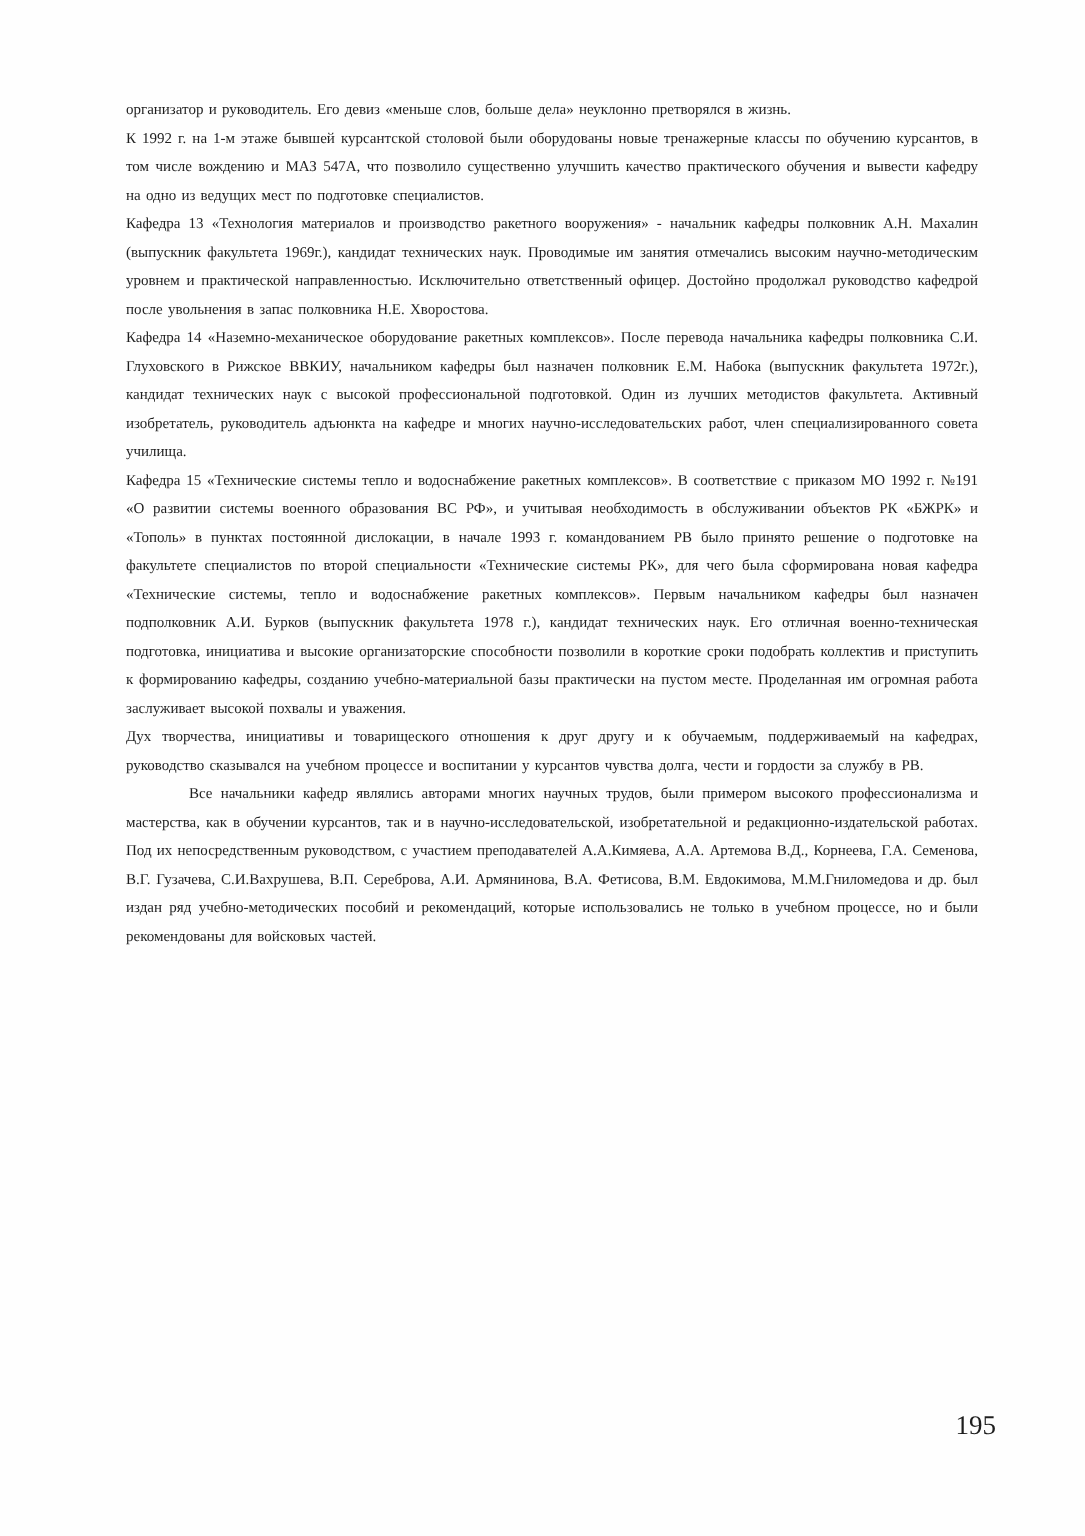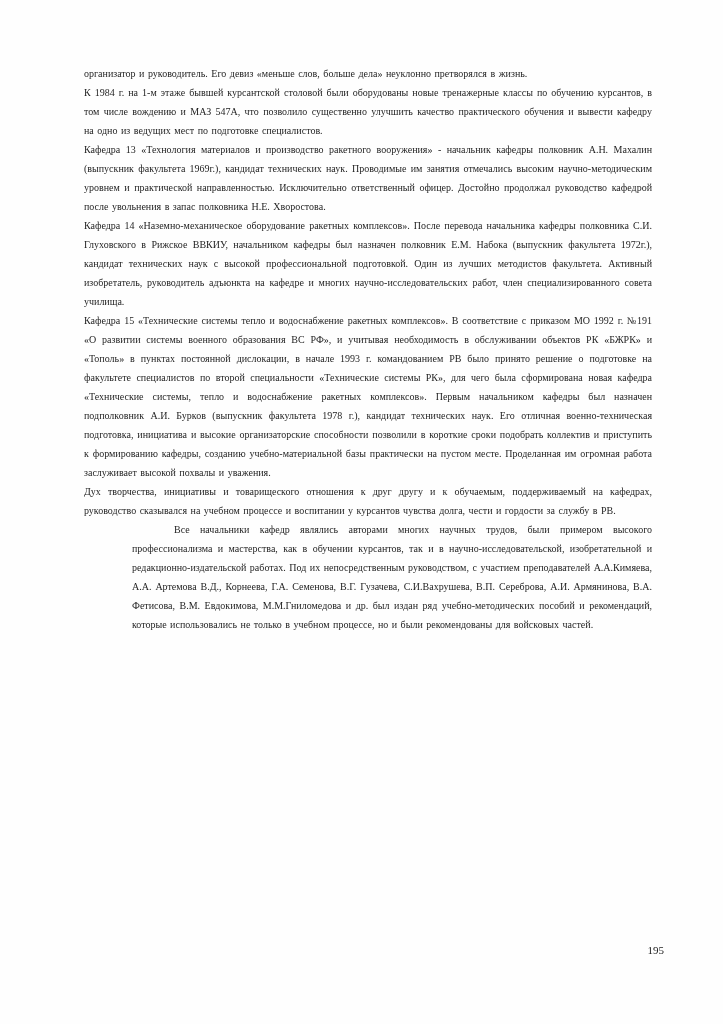--- a/index.html
+++ b/index.html
@@ -27,39 +27,38 @@
     text-align: justify;
     text-justify: inter-word;
   }
   .para {
     margin: 0;
     padding: 0;
     word-spacing: 1px;
   }
   .para.indent {
     text-indent: 42px;
-    margin-left: 48px;
   }
   .page-number {
     position: absolute;
     left: 96px;
     top: 941px;
     width: 568px;
     text-align: right;
-    font-size: 11px;
+    font-size: 18px;
     line-height: 19px;
   }
 </style>
 </head>
 <body>
 
 <div class="page">
   <div class="text-block">
       <p class="para">организатор и руководитель. Его девиз «меньше слов, больше дела» неуклонно претворялся в жизнь.</p>
-      <p class="para">К 1984 г. на 1-м этаже бывшей курсантской столовой были оборудованы новые тренажерные классы по обучению курсантов, в том числе вождению и МАЗ 547А, что позволило существенно улучшить качество практического обучения и вывести кафедру на одно из ведущих мест по подготовке специалистов.</p>
+      <p class="para">К 1992 г. на 1-м этаже бывшей курсантской столовой были оборудованы новые тренажерные классы по обучению курсантов, в том числе вождению и МАЗ 547А, что позволило существенно улучшить качество практического обучения и вывести кафедру на одно из ведущих мест по подготовке специалистов.</p>
       <p class="para">Кафедра 13 «Технология материалов и производство ракетного вооружения» - начальник кафедры полковник А.Н. Махалин (выпускник факультета 1969г.), кандидат технических наук. Проводимые им занятия отмечались высоким научно-методическим уровнем и практической направленностью. Исключительно ответственный офицер. Достойно продолжал руководство кафедрой после увольнения в запас полковника Н.Е. Хворостова.</p>
       <p class="para">Кафедра 14 «Наземно-механическое оборудование ракетных комплексов». После перевода начальника кафедры полковника С.И. Глуховского  в Рижское ВВКИУ, начальником кафедры был назначен полковник Е.М. Набока (выпускник факультета 1972г.), кандидат технических наук с высокой профессиональной подготовкой. Один из лучших методистов факультета. Активный изобретатель, руководитель адъюнкта на кафедре и многих научно-исследовательских работ, член специализированного совета училища.</p>
       <p class="para">Кафедра 15 «Технические системы тепло и водоснабжение ракетных комплексов». В соответствие с приказом МО 1992 г. №191 «О развитии системы военного образования ВС РФ», и учитывая необходимость в обслуживании объектов РК «БЖРК» и «Тополь» в пунктах постоянной дислокации, в начале 1993 г. командованием РВ было принято решение о подготовке на факультете специалистов по второй специальности «Технические системы РК», для чего была сформирована новая кафедра «Технические системы, тепло и водоснабжение ракетных комплексов». Первым начальником кафедры был назначен подполковник А.И. Бурков (выпускник факультета 1978 г.), кандидат технических наук. Его отличная военно-техническая подготовка, инициатива и высокие организаторские способности позволили в короткие сроки подобрать коллектив и приступить к формированию кафедры, созданию учебно-материальной базы практически на пустом месте. Проделанная им огромная работа заслуживает высокой похвалы и уважения.</p>
       <p class="para">Дух творчества, инициативы и товарищеского отношения к друг другу и к обучаемым, поддерживаемый на кафедрах, руководство сказывался на учебном процессе и воспитании у курсантов чувства долга, чести и гордости за службу в РВ.</p>
       <p class="para indent">Все начальники кафедр являлись авторами многих научных трудов, были примером высокого профессионализма и мастерства,  как в обучении курсантов, так и в научно-исследовательской, изобретательной и редакционно-издательской работах. Под их непосредственным руководством, с участием преподавателей А.А.Кимяева, А.А. Артемова В.Д., Корнеева, Г.А. Семенова, В.Г. Гузачева, С.И.Вахрушева, В.П. Сереброва, А.И. Армянинова, В.А. Фетисова, В.М. Евдокимова, М.М.Гниломедова и др. был издан ряд учебно-методических пособий и рекомендаций, которые использовались не только в учебном процессе, но и были рекомендованы для войсковых частей.</p>
     </div>
   <div class="page-number">195</div>
 </div>
 
 </body></html>

